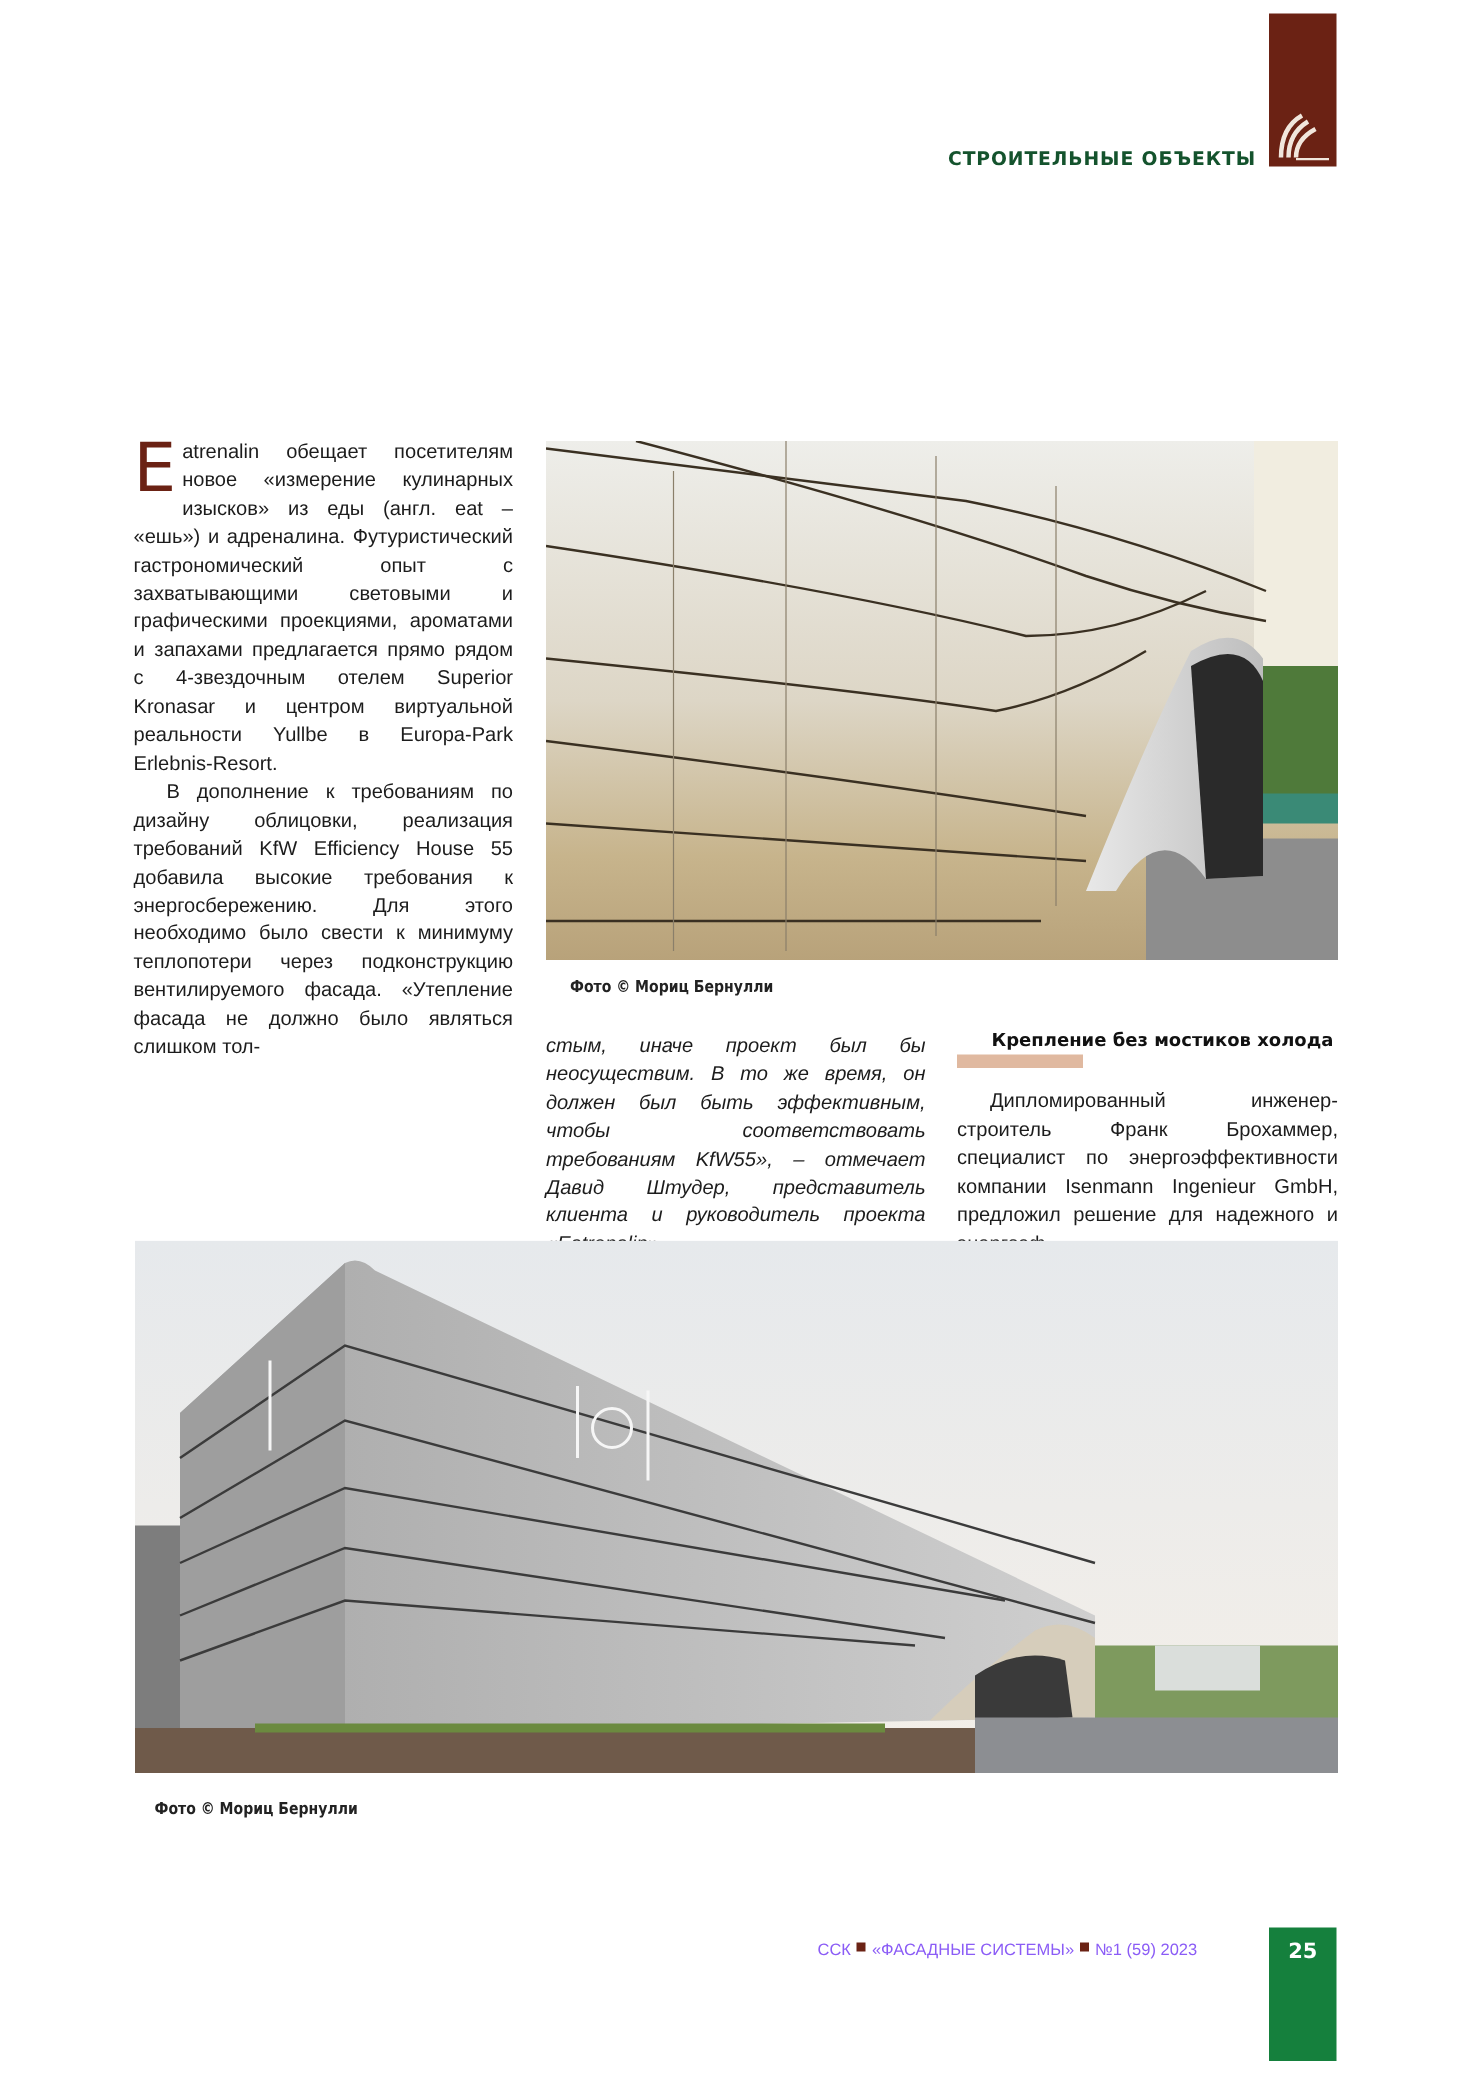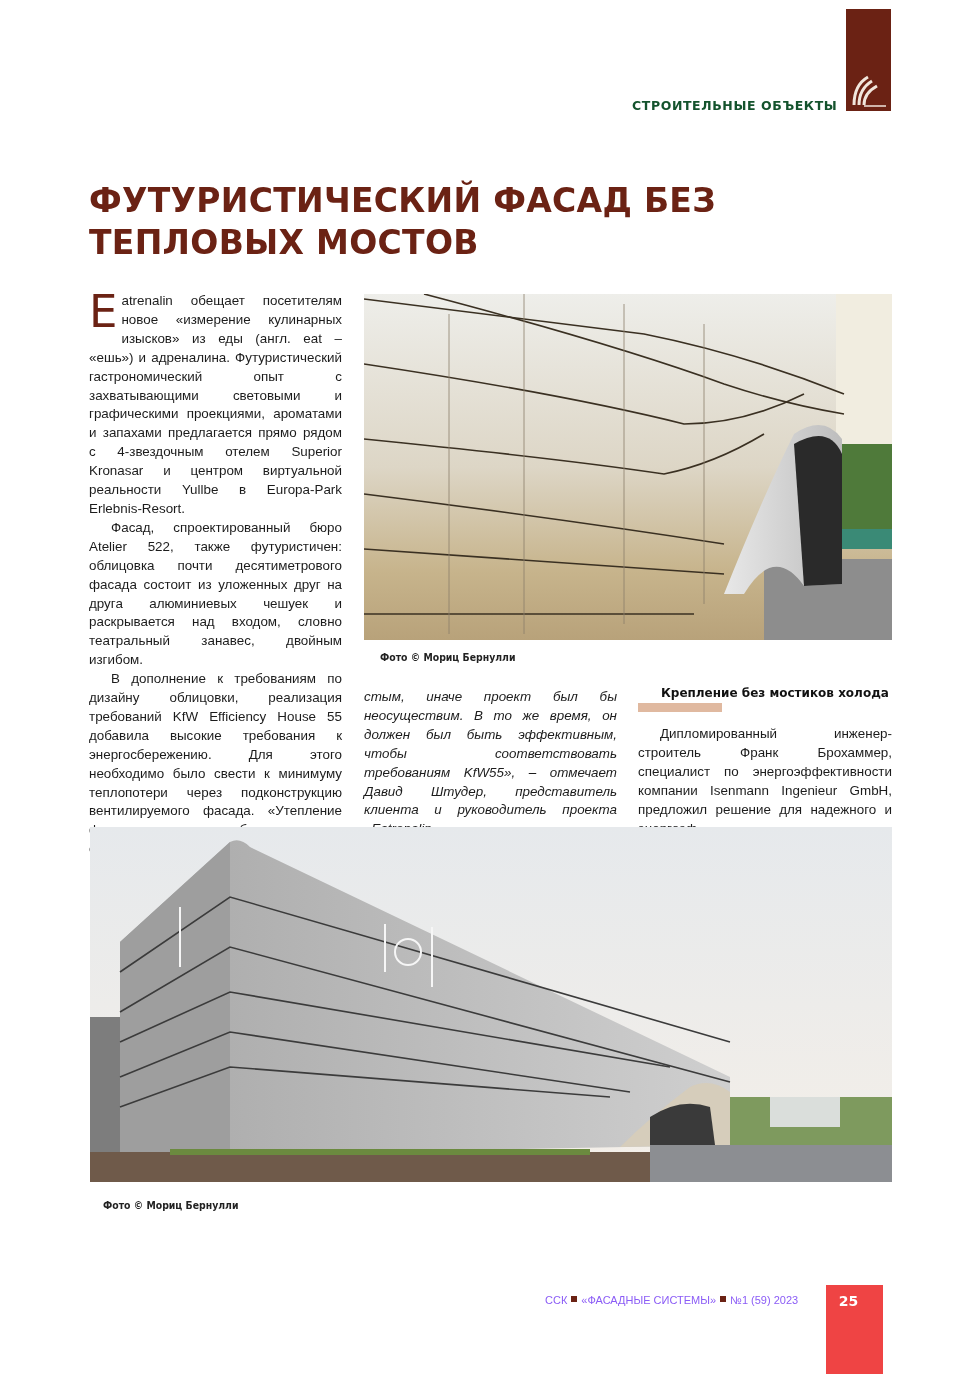--- a/index.html
+++ b/index.html
@@ -29,44 +29,42 @@
   .photo { position: absolute; overflow: hidden; }
   .photo1 { left: 364px; top: 294px; width: 528px; height: 346px; }
   .photo2 { left: 90px; top: 827px; width: 802px; height: 355px; }
 
   .caption { position: absolute; font-size: 11px; font-weight: bold; font-family: "DejaVu Sans", sans-serif; color: #222; transform: scaleX(0.85); transform-origin: left; }
   .cap1 { left: 380px; top: 651px; }
   .cap2 { left: 103px; top: 1199px; }
 
   .footer { position: absolute; left: 545px; top: 1294px; font-size: 11px; color: #8b5cf6; white-space: nowrap; }
   .footer .sq { display: inline-block; width: 6px; height: 6px; background: #6b2214; margin: 0 4px; vertical-align: 2px; }
-  .page-box { position: absolute; left: 826px; top: 1285px; width: 57px; height: 89px; background: #ef4444; }
+  .page-box { position: absolute; left: 846px; top: 1285px; width: 45px; height: 89px; background: #15803d; }
   .page-num { position: absolute; left: 0; top: 8px; width: 45px; text-align: center; color: #fff; font-weight: bold; font-size: 14px; font-family: "DejaVu Sans", sans-serif; }
 </style>
 </head>
 <body>
 
 <div class="logo-box">
   <svg width="38" height="38" viewBox="0 0 38 38">
     <path d="M4 34 Q4 14 18 6" stroke="#f1e6dc" stroke-width="3" fill="none"></path>
     <path d="M9 34 Q9 18 22 10" stroke="#f1e6dc" stroke-width="3" fill="none"></path>
     <path d="M14 34 Q14 22 27 15" stroke="#f1e6dc" stroke-width="3" fill="none"></path>
     <path d="M14 35 L36 35" stroke="#f1e6dc" stroke-width="1.5"></path>
   </svg>
 </div>
 <div class="section-label">СТРОИТЕЛЬНЫЕ ОБЪЕКТЫ</div>
 
 <h1 class="title">
-  <span>ФУТУРИСТИЧЕСКИЙ ФАСАД БЕЗ</span><br>
-  <span>ТЕПЛОВЫХ МОСТОВ</span>
+  <br>
 </h1>
 
 <div class="col col1a">
   <p class="noindent"><span class="dropcap">E</span><span>atrenalin обещает посетителям новое «измерение кулинарных изысков» из еды (англ. eat – «ешь») и адреналина. Футуристический гастрономический опыт с захватывающими световыми и графическими проекциями, ароматами и запахами предлагается прямо рядом с 4-звездочным отелем Superior Kronasar и центром виртуальной реальности Yullbe в Europa-Park Erlebnis-Resort.</span></p>
-  <p>Фасад, спроектированный бюро Atelier 522, также футуристичен: облицовка почти десятиметрового фасада состоит из уложенных друг на друга алюминиевых чешуек и раскрывается над входом, словно театральный занавес, двойным изгибом.</p>
   <p>В дополнение к требованиям по дизайну облицовки, реализация требований KfW Efficiency House 55 добавила высокие требования к энергосбережению. Для этого необходимо было свести к минимуму теплопотери через подконструкцию вентилируемого фасада. «Утепление фасада не должно было являться слишком тол-</p>
 </div>
 
 <div class="photo photo1">
   <svg width="528" height="346" viewBox="0 0 528 346">
     <defs>
       <linearGradient id="wall1" x1="0" y1="0" x2="0" y2="1">
         <stop offset="0" stop-color="#eeeeea"></stop>
         <stop offset="0.5" stop-color="#ddd6c6"></stop>
         <stop offset="0.8" stop-color="#c7b48c"></stop>

